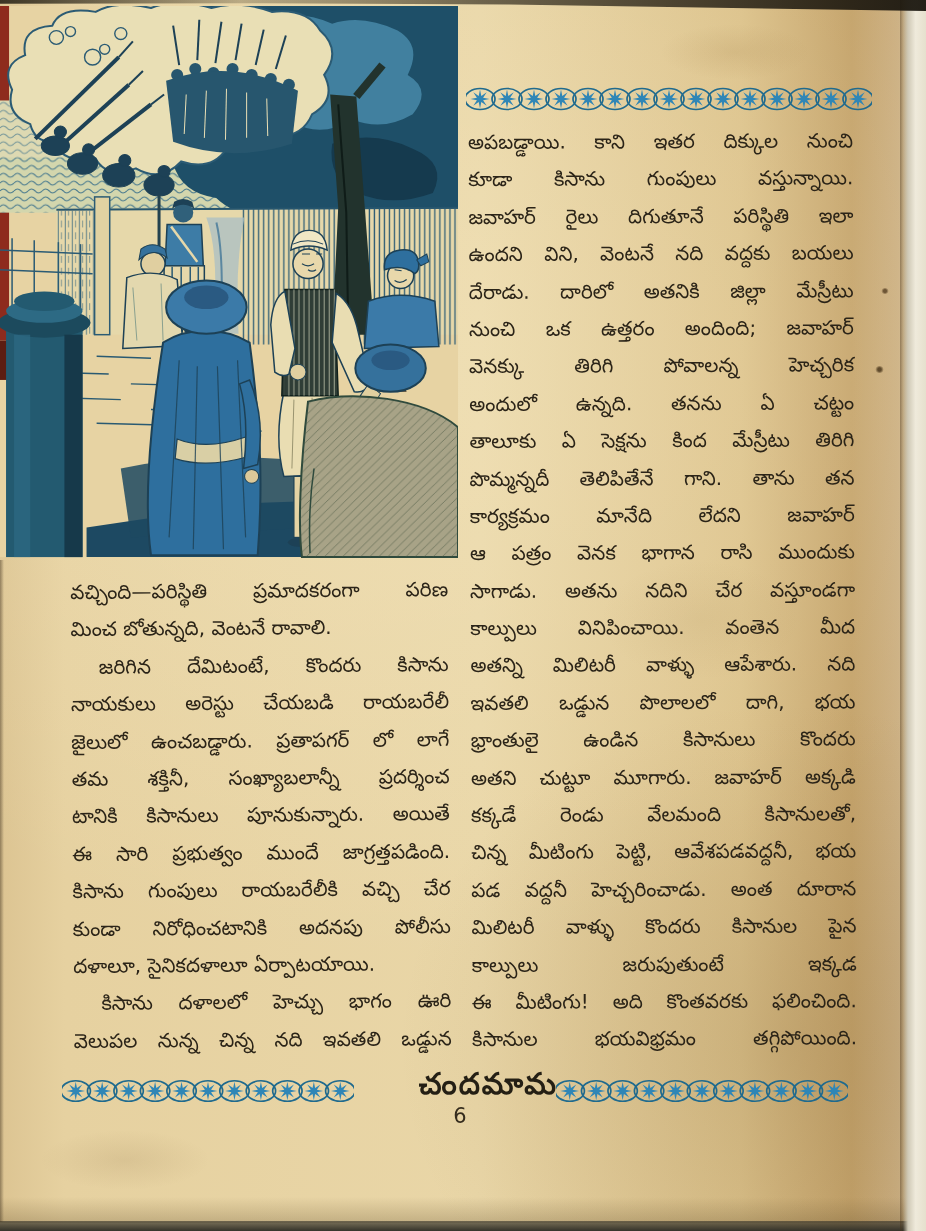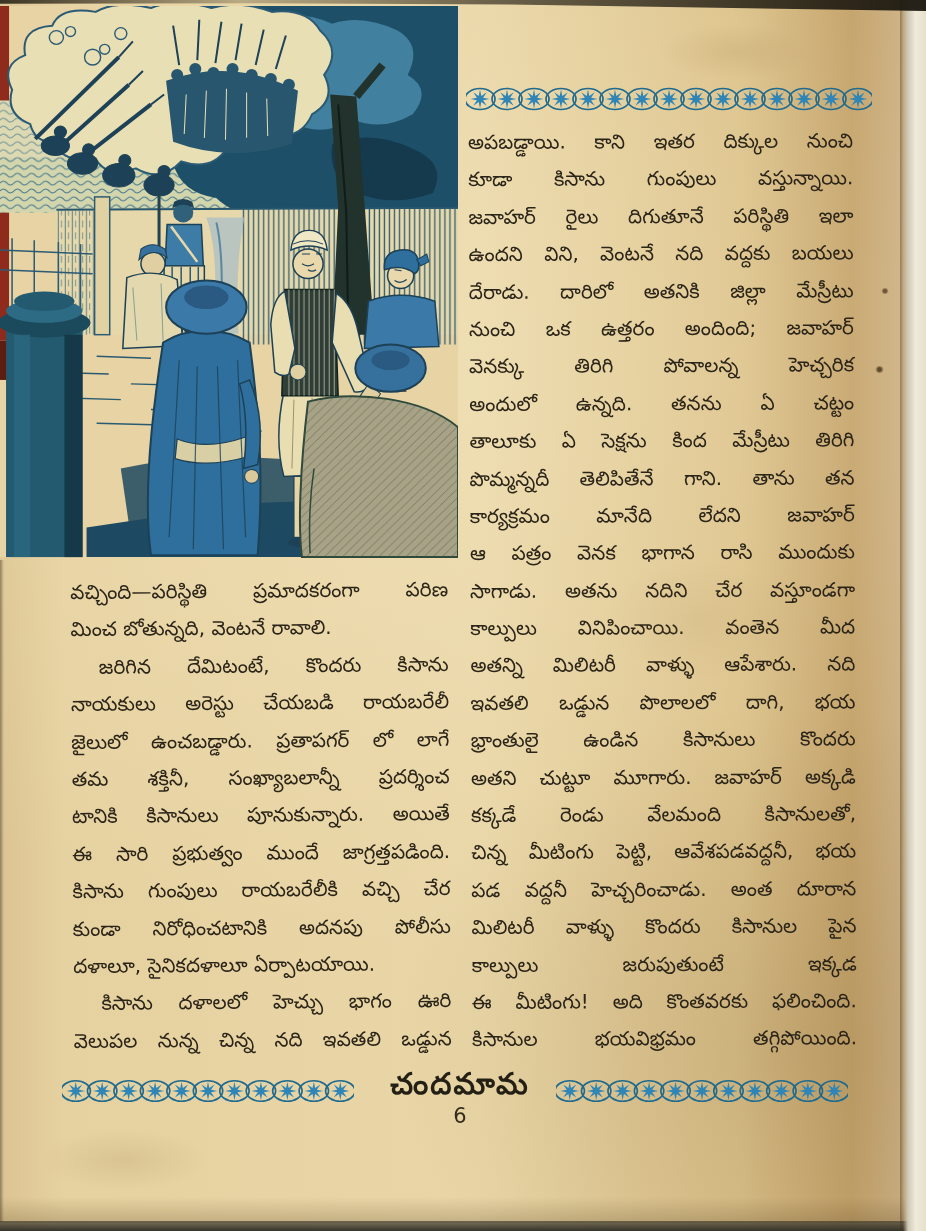--- a/index.html
+++ b/index.html
@@ -12,21 +12,21 @@
       linear-gradient(90deg,#dcc492 0,#e6d1a0 7%,#e9d6a7 52%,#dcc28b 80%,#c5a46c 92%,#cdb184 97%,#e2d8ba 100%),
       #e5d0a0;
   }
   .col{position:absolute;color:#2b2418;font-size:20px;}
   .col .tl{display:block;width:100%;text-align:justify;text-align-last:justify;white-space:nowrap;height:37.4px;line-height:37.4px;overflow:visible;}
   .col .tl.end{text-align-last:left;}
   .col .tl.indent{padding-left:28px;box-sizing:border-box;}
   .leftcol{left:70px;top:574px;width:378px;transform:rotate(-0.45deg);transform-origin:top left;}
   .rightcol{left:468px;top:124px;width:385px;transform:rotate(-0.25deg);transform-origin:top left;}
   .chain{position:absolute;}
-  .footer-title{position:absolute;left:362px;top:1066px;width:196px;text-align:center;
+  .footer-title{position:absolute;left:362px;top:1066px;width:196px;text-align:right;
     font-size:30px;font-weight:bold;color:#241f14;letter-spacing:2px;}
   .page-num{position:absolute;left:430px;top:1104px;width:60px;text-align:center;font-size:21px;color:#352c1d;}
   .edge{position:absolute;pointer-events:none;}
   .e-top{left:0;top:0;width:926px;height:11px;
     background:linear-gradient(to right, rgba(42,36,24,.9) 0%, rgba(42,36,24,.25) 26%, rgba(42,36,24,.65) 52%, rgba(26,22,14,.95) 100%);
     clip-path:polygon(0 0,100% 0,100% 100%,55% 42%,28% 30%,0 34%);}
   .e-bottom{left:0;bottom:0;width:926px;height:10px;background:linear-gradient(to top,#35332a,rgba(53,51,42,.6));}
   .e-bottom-shade{left:0;bottom:8px;width:926px;height:26px;background:linear-gradient(to top,rgba(95,75,40,.28),rgba(95,75,40,0));}
   .e-right{right:0;top:0;width:26px;height:1231px;
     background:linear-gradient(to right, rgba(70,50,25,.45) 0, rgba(70,50,25,.15) 3px, #cfc9b6 8px, #efeadb 60%, #e6e0cd 100%);}

